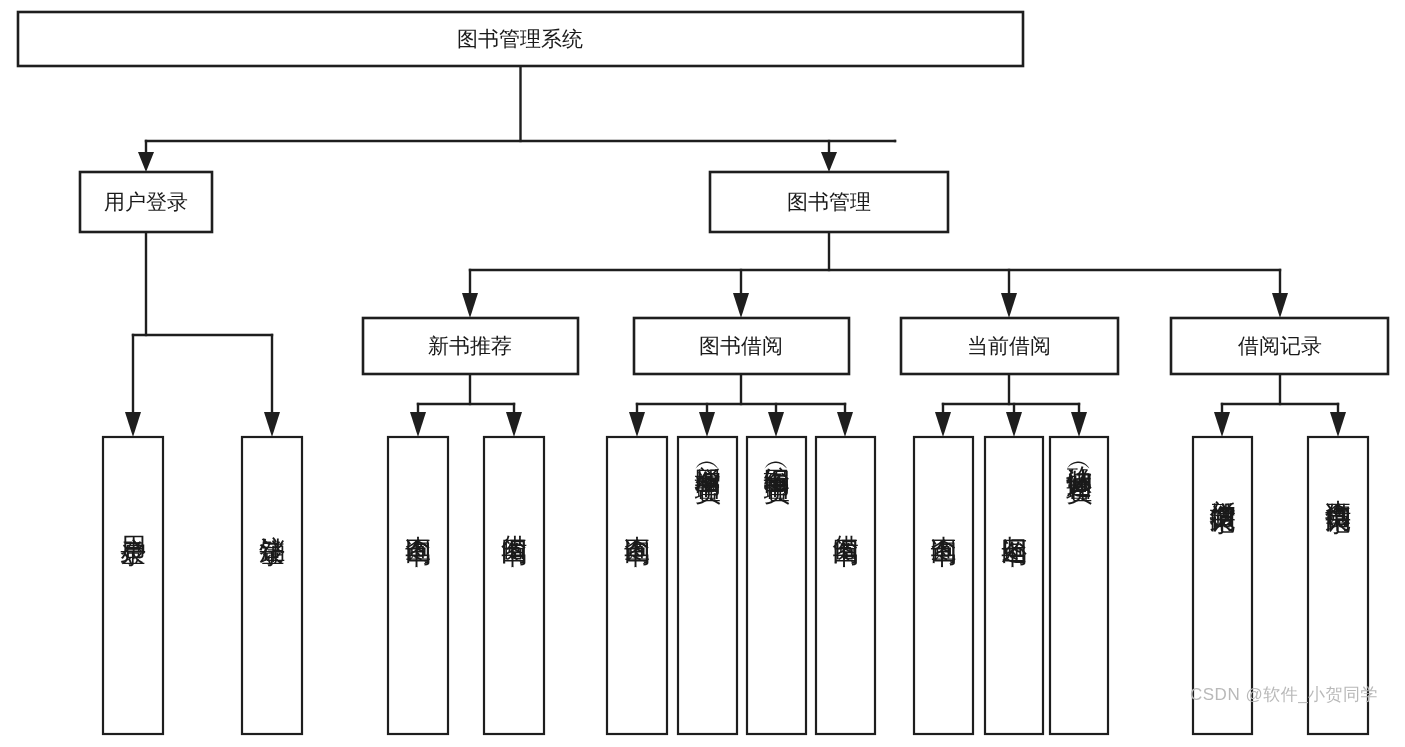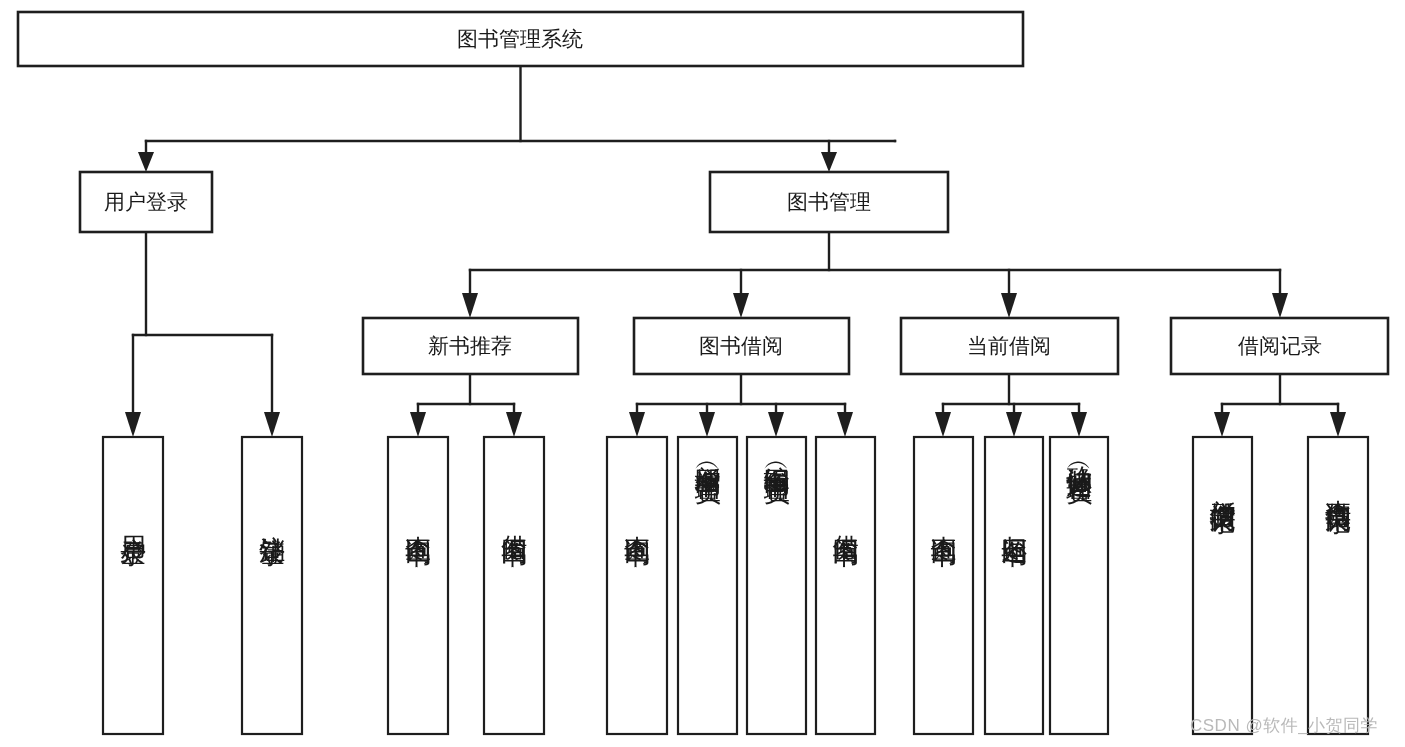--- a/index.html
+++ b/index.html
@@ -66,21 +66,21 @@
     font-family: "Liberation Sans", "DejaVu Sans", sans-serif;
     font-size: 26px;
     line-height: 1.06;
     letter-spacing: 2px;
     color: #1a1a1a;
     white-space: nowrap;
   }
   .watermark {
     position: absolute;
     left: 1190px;
-    top: 714px;
+    top: 683px;
     font-family: "Liberation Sans", "DejaVu Sans", sans-serif;
     font-size: 17px;
     color: #b9b9b9;
     white-space: nowrap;
     letter-spacing: 0.5px;
   }
 </style>
 </head>
 <body>
 

